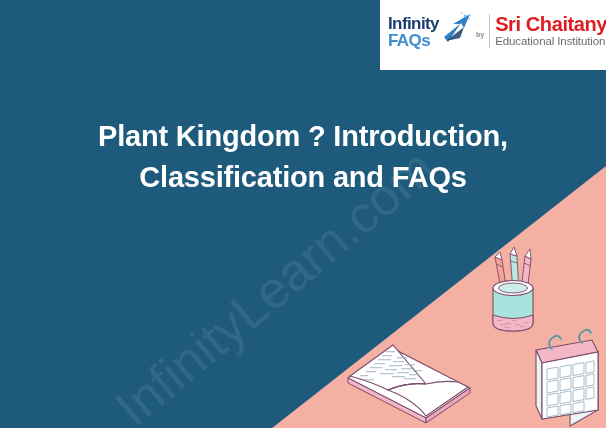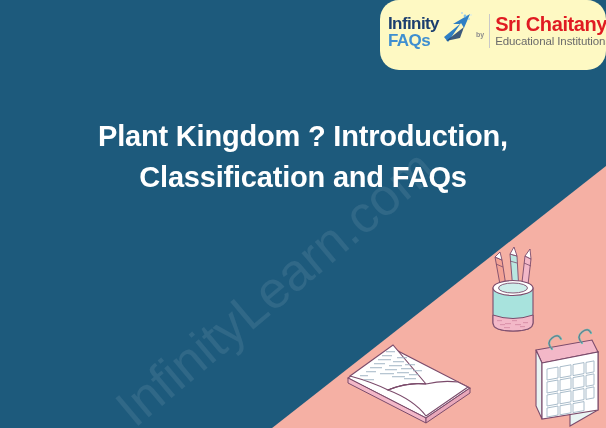--- a/index.html
+++ b/index.html
@@ -49,26 +49,25 @@
     user-select: none;
   }
 
   
   .logo-plate {
     position: absolute;
     left: 380px;
     top: 0px;
     width: 226px;
     height: 70px;
-    background: #fef9c3;
+    background: #ffffff;
     display: flex;
     align-items: center;
     box-sizing: border-box;
     padding: 0 6px 8px 8px;
-    border-radius: 19px;
   }
   .logo-infinity {
     position: relative;
     width: 86px;
     height: 48px;
     flex: none;
   }
   .il-word-top {
     position: absolute;
     left: 0;

